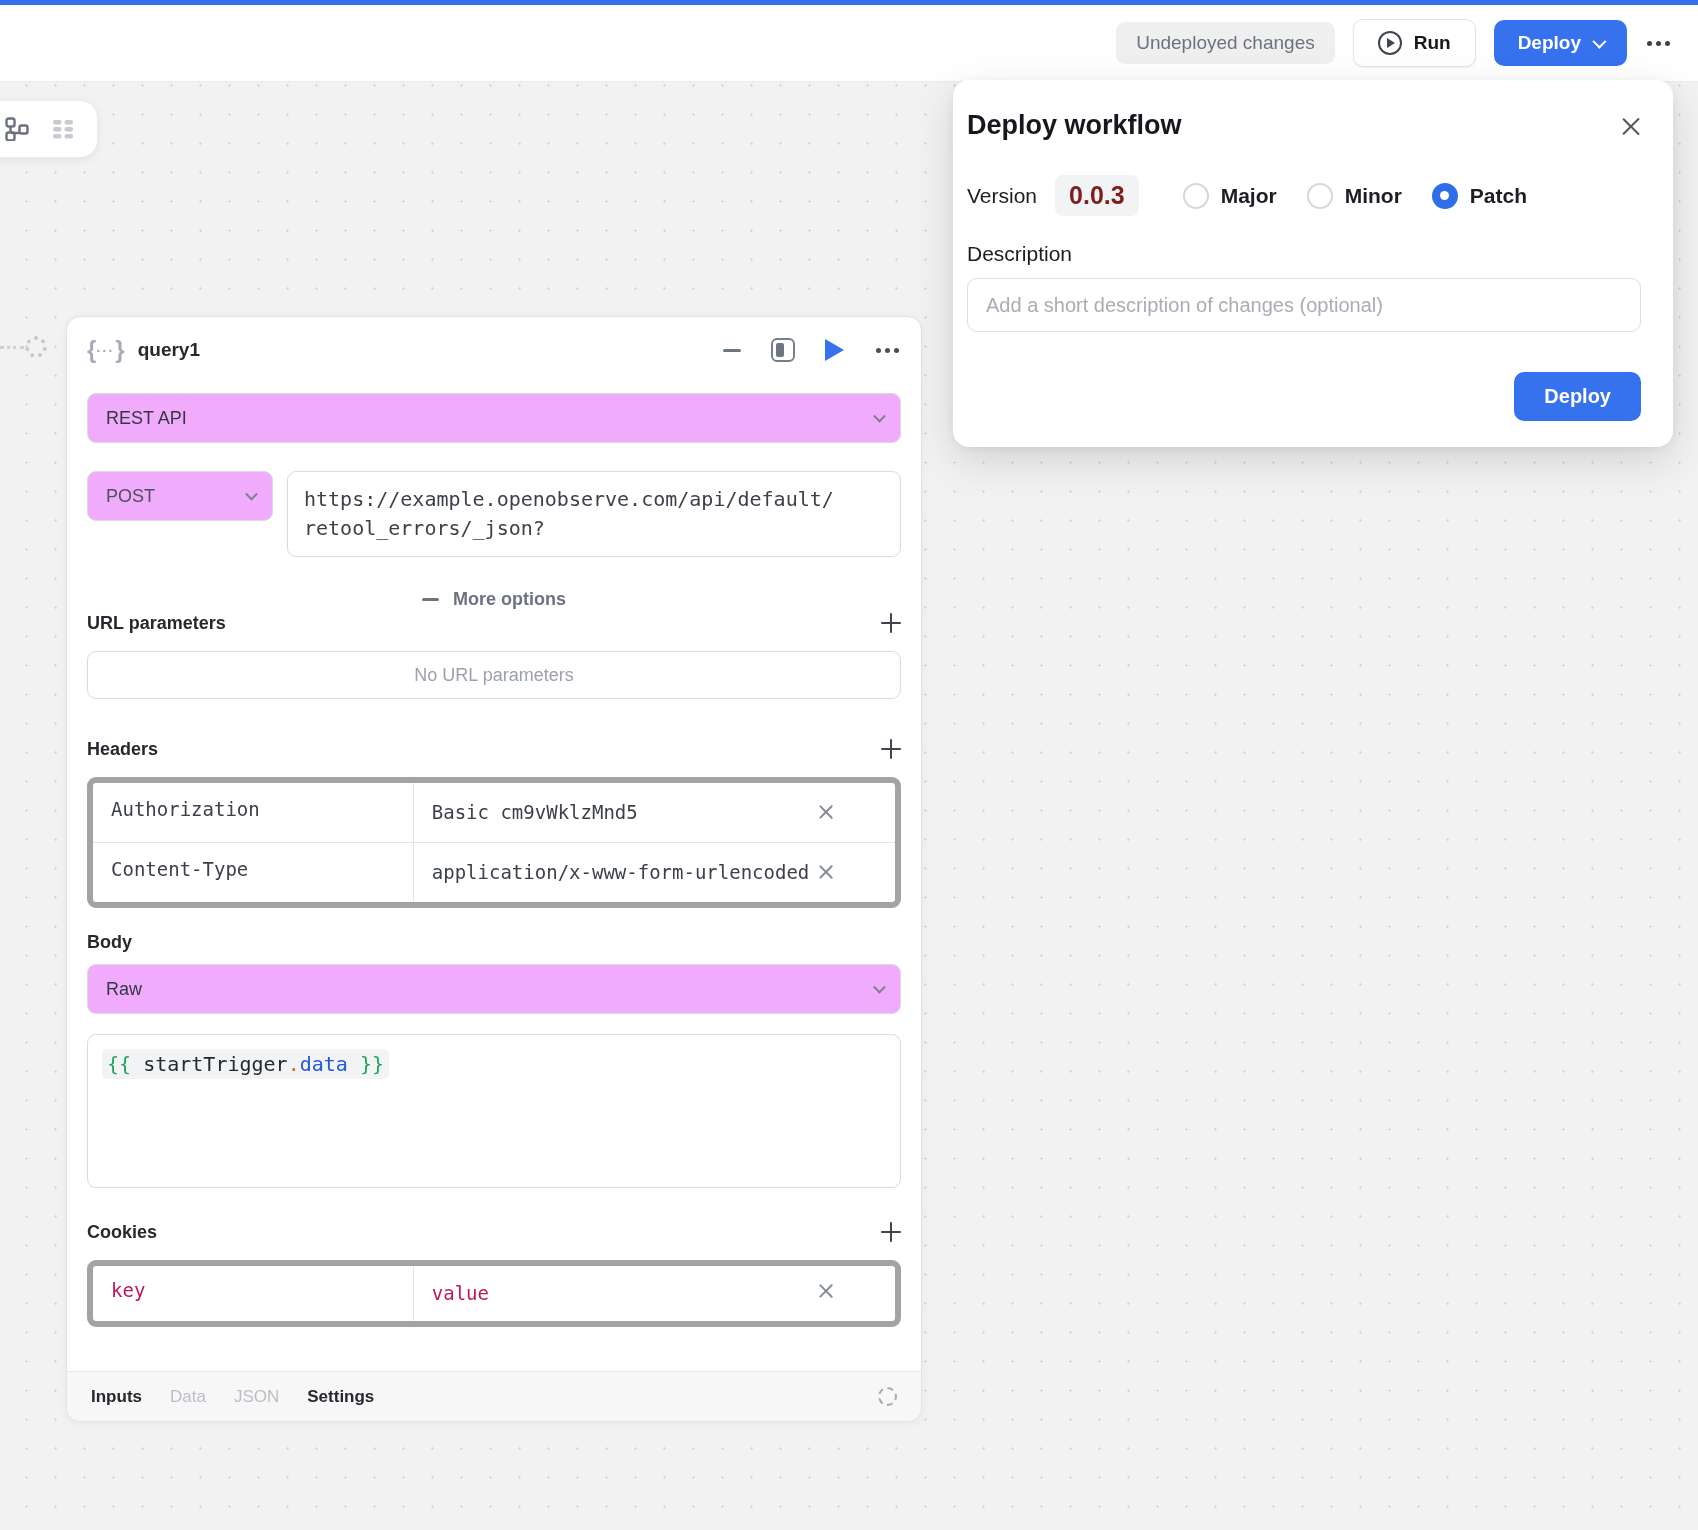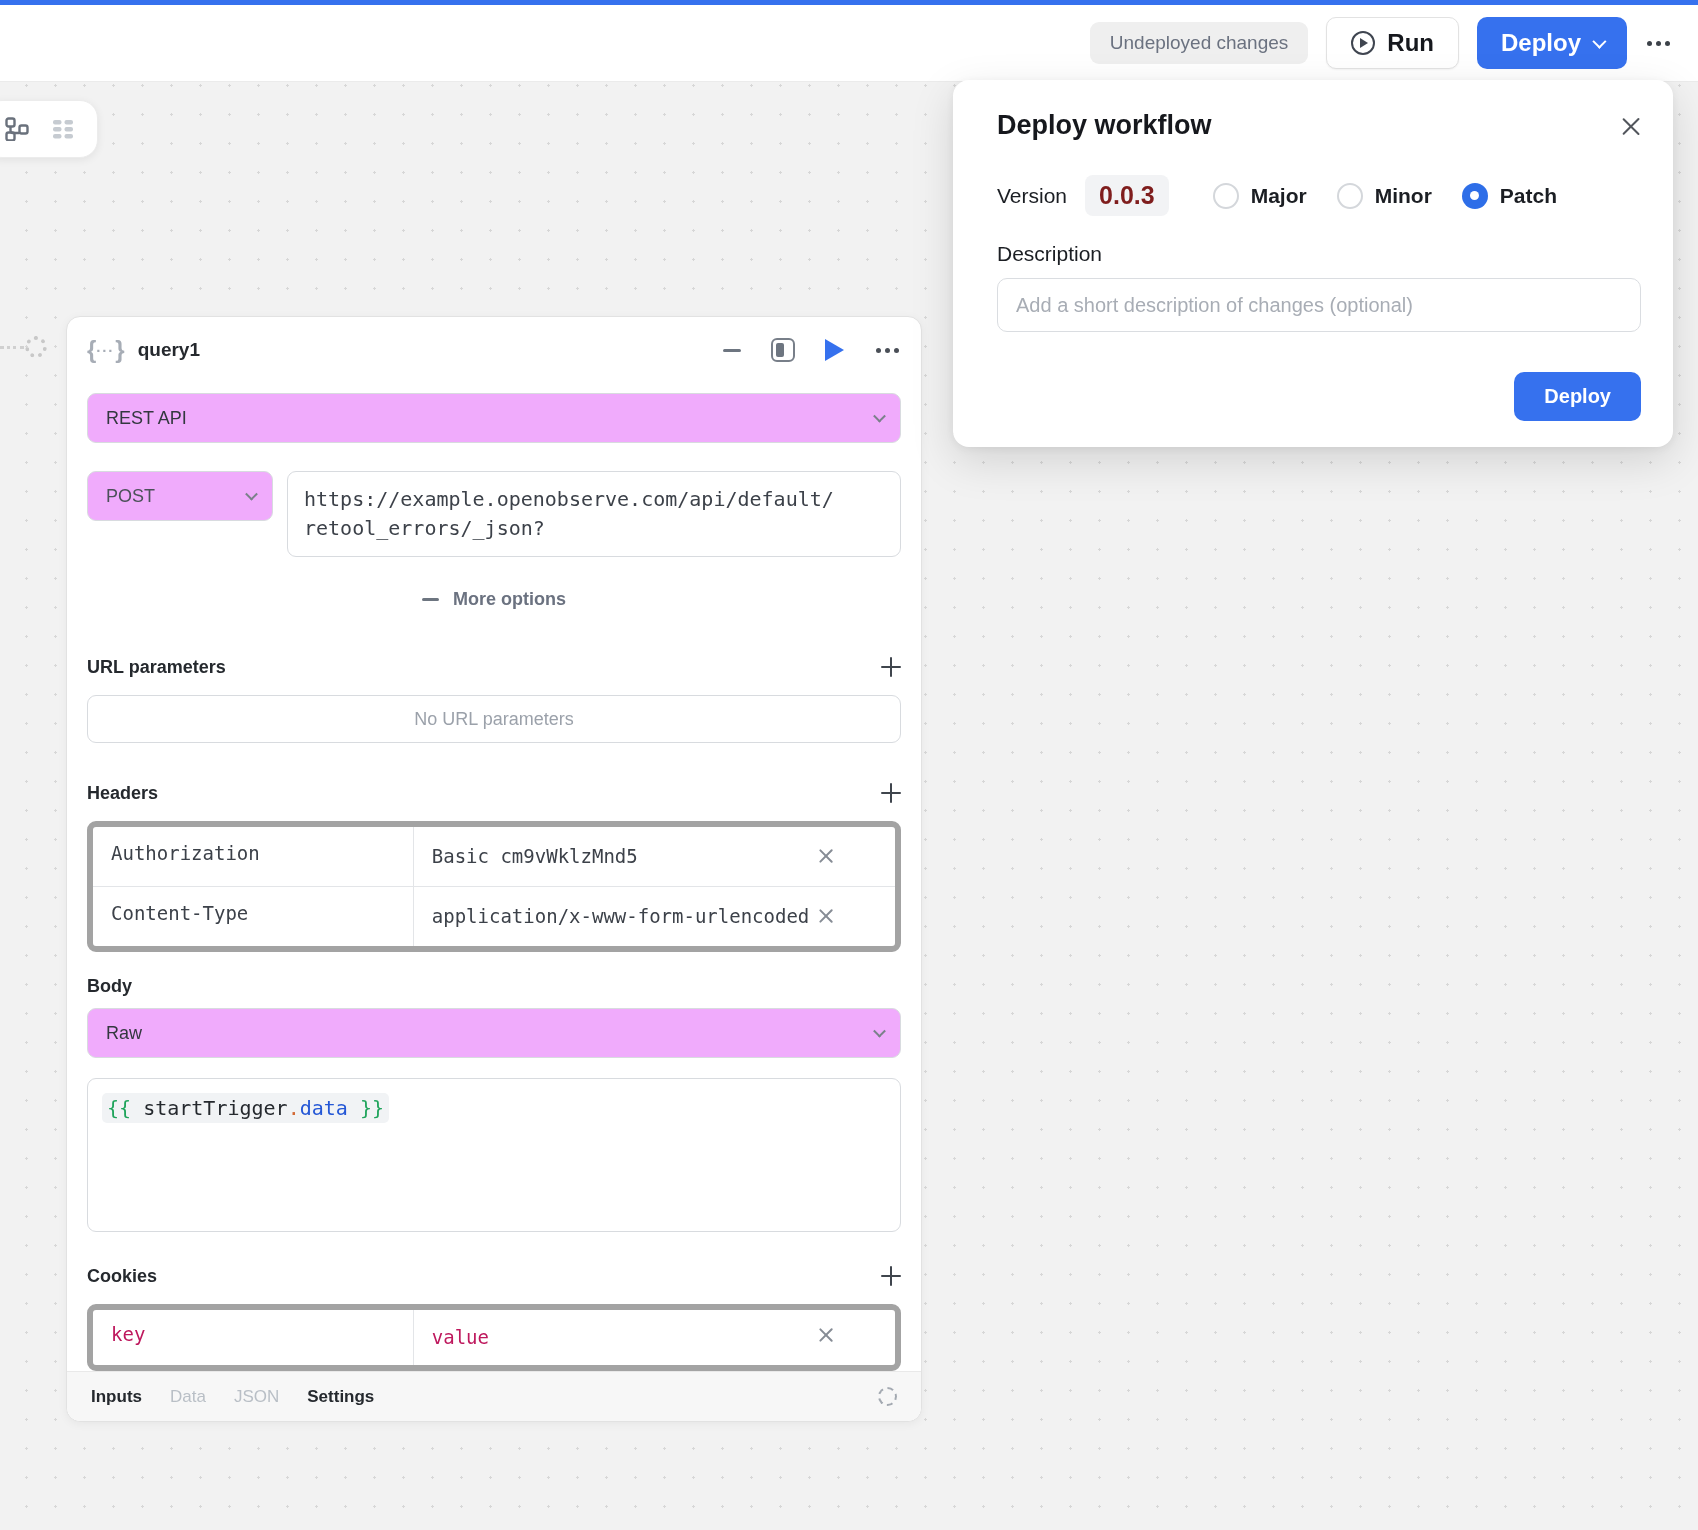--- a/index.html
+++ b/index.html
@@ -8,21 +8,21 @@
   .mono { font-family:"DejaVu Sans Mono", monospace; }
 
   
   .top-strip { position:absolute; top:0; left:0; width:100%; height:5px; background:#3671ee; z-index:40; }
   .header { position:absolute; top:5px; left:0; width:100%; height:77px; background:#ffffff;
     border-bottom:1px solid #ebebeb; display:flex; align-items:center; justify-content:flex-end;
     gap:18px; padding-right:26px; z-index:30; }
   .chip { background:#efefef; color:#6b7280; font-size:19px; font-weight:500;
     border-radius:9px; padding:10px 20px; }
   .btn { display:inline-flex; align-items:center; gap:12px; border-radius:10px;
-    font-size:24px; font-weight:600; cursor:pointer; }
+    font-size:19px; font-weight:600; cursor:pointer; }
   .btn-run { background:#fff; border:1px solid #e2e2e2; color:#16181d; padding:11px 24px;
     box-shadow:0 1px 2px rgba(0,0,0,.05); }
   .run-circle { width:24px; height:24px; border:2px solid #3f4550; border-radius:50%;
     display:inline-flex; align-items:center; justify-content:center; }
   .run-tri { width:0; height:0; border-left:8px solid #3f4550; border-top:5px solid transparent;
     border-bottom:5px solid transparent; margin-left:2px; }
   .btn-deploy { background:#3671ee; color:#fff; padding:12px 24px; border:none; }
   .chev { width:10px; height:10px; border-right:2.5px solid currentColor; border-bottom:2.5px solid currentColor;
     transform:rotate(45deg) translateY(-2px); display:inline-block; }
   .dots3 { display:inline-flex; gap:4px; align-items:center; cursor:pointer; padding:6px 2px; }
@@ -67,21 +67,21 @@
 
   .req-row { margin-top:28px; display:flex; gap:14px; align-items:flex-start; }
   .method-select { width:186px; flex:none; color:#4b5159; }
   .url-box { flex:1; border:1px solid #d8dbdf; border-radius:9px; padding:13px 16px; min-height:86px; cursor:text; }
   .url-text { display:block; width:535px; font-size:20px; line-height:29px; color:#3c4149; word-break:break-all; }
 
   .more-row { margin-top:30px; height:24px; display:flex; align-items:center; justify-content:center;
     gap:14px; color:#6b7280; font-size:18px; font-weight:600; cursor:pointer; }
   .more-minus { width:17px; height:3px; background:#6d7580; border-radius:2px; }
 
-  .sec-row { margin-top:44px; display:flex; align-items:center; justify-content:space-between; height:24px; }
+  .sec-row { display:flex; align-items:center; justify-content:space-between; height:24px; }
   .sec-row.tight { margin-top:38px; }
   .sec-label { font-size:18px; font-weight:600; color:#25292e; }
   .ic-plus { width:20px; height:20px; position:relative; cursor:pointer; }
   .ic-plus:before, .ic-plus:after { content:""; position:absolute; background:#3f454d; border-radius:1px; }
   .ic-plus:before { left:9px; top:0; width:2.2px; height:20px; }
   .ic-plus:after { left:0; top:9px; width:20px; height:2.2px; }
 
   .empty-box { margin-top:16px; height:48px; border:1px solid #d8dbdf; border-radius:9px;
     display:flex; align-items:center; justify-content:center; color:#9ba1aa; font-size:18px; }
 
@@ -114,21 +114,21 @@
   .tabbar { margin-top:auto; margin-left:-20px; margin-right:-20px; height:50px; background:#f7f7f7;
     border-top:1px solid #e9e9e9; border-radius:0 0 14px 14px; display:flex; align-items:center;
     gap:28px; padding:0 24px; }
   .tab { font-size:17px; font-weight:600; color:#25292e; cursor:pointer; }
   .tab.disabled { color:#b9bfc6; font-weight:500; cursor:default; }
   .spinner { margin-left:auto; width:19px; height:19px; border:2.5px dashed #a3a9b1; border-radius:50%; }
 
   
   .modal { position:absolute; left:953px; top:80px; width:720px; height:367px; background:#fff;
     border-radius:16px; box-shadow:0 14px 44px rgba(0,0,0,.13), 0 2px 8px rgba(0,0,0,.06);
-    padding:30px 32px 26px 44px; z-index:50; display:flex; flex-direction:column; }
+    padding:30px 32px 26px 14px; z-index:50; display:flex; flex-direction:column; }
   .modal-head { display:flex; align-items:center; justify-content:space-between; }
   .modal-title { font-size:27px; font-weight:700; color:#16181d; }
   .ic-close { width:20px; height:20px; position:relative; cursor:pointer; }
   .ic-close:before, .ic-close:after { content:""; position:absolute; left:9px; top:-1px; width:2.4px;
     height:23px; background:#52565c; border-radius:1px; }
   .ic-close:before { transform:rotate(45deg); } .ic-close:after { transform:rotate(-45deg); }
 
   .version-row { margin-top:34px; display:flex; align-items:center; }
   .version-label { font-size:21px; color:#1b1e23; }
   .version-badge { margin-left:18px; background:#f2f3f5; color:#7f1d1d; font-size:25px; font-weight:600;

